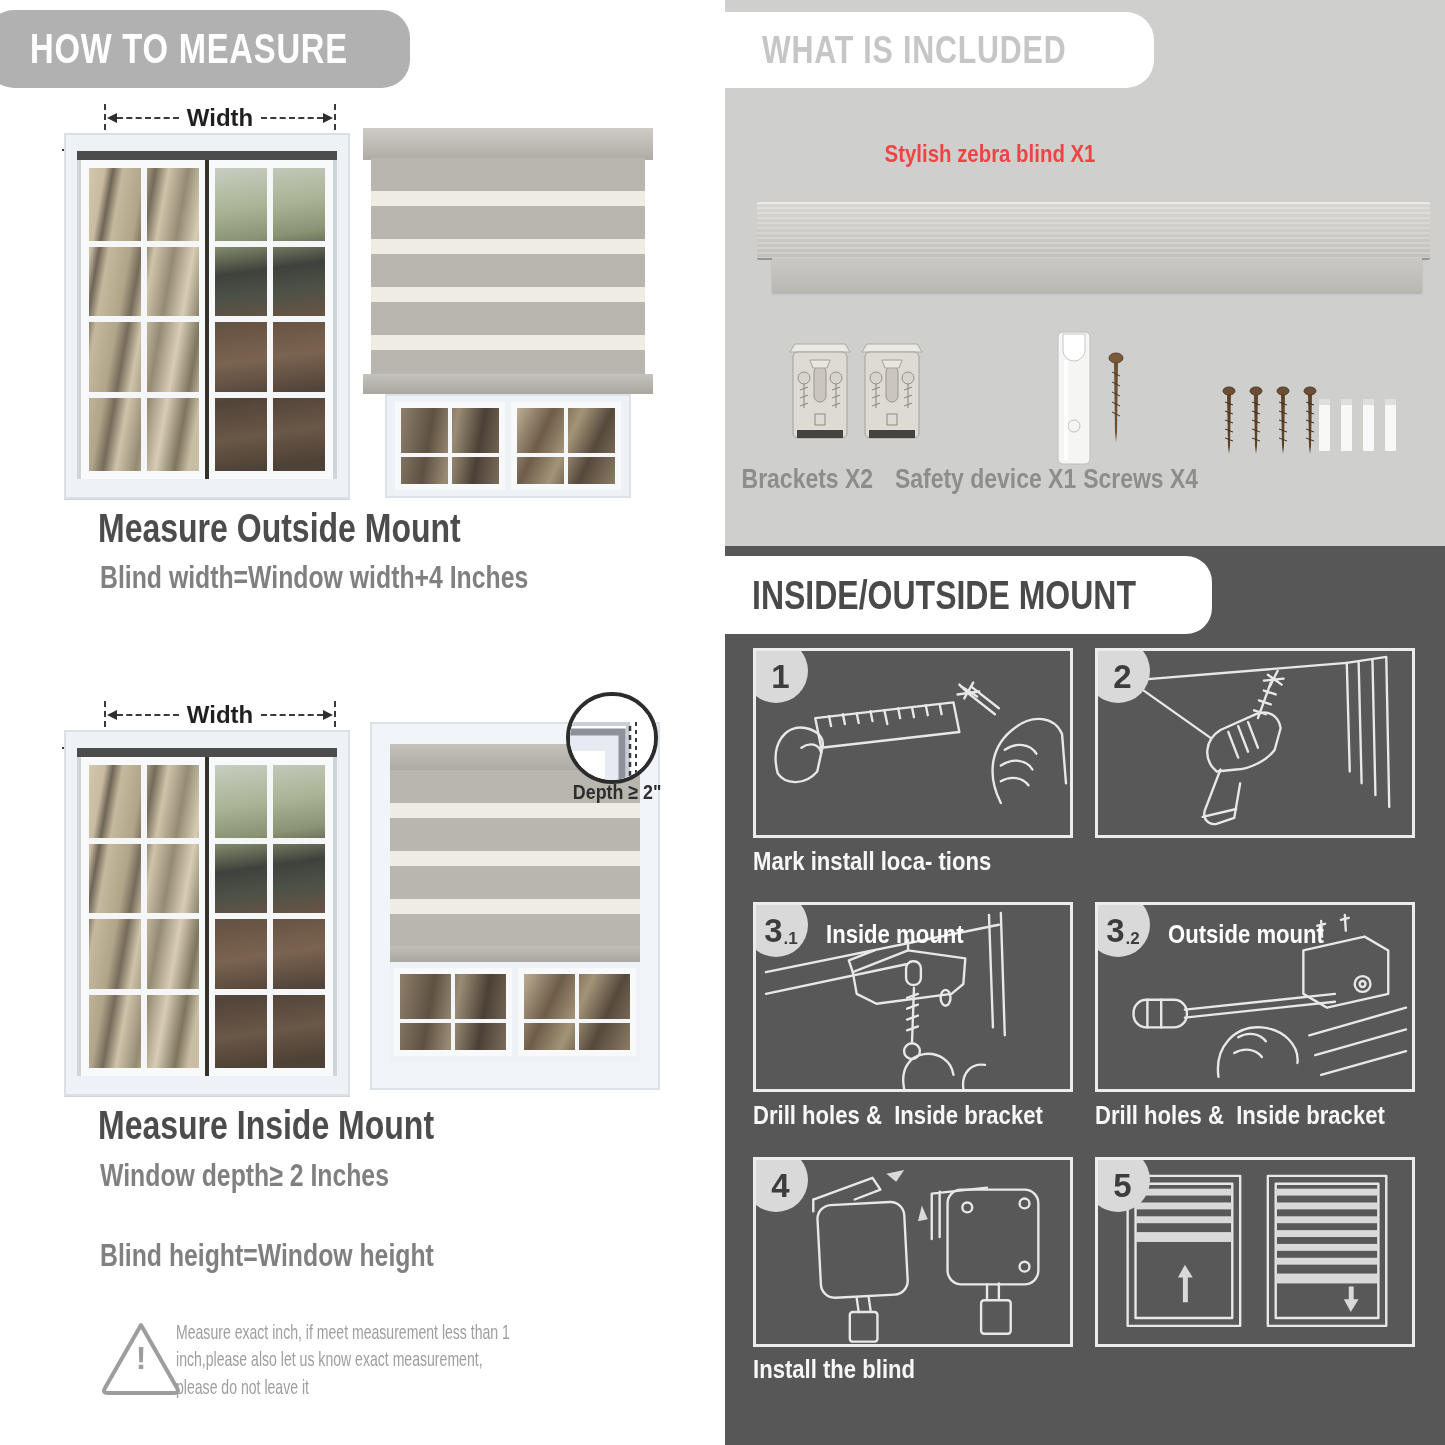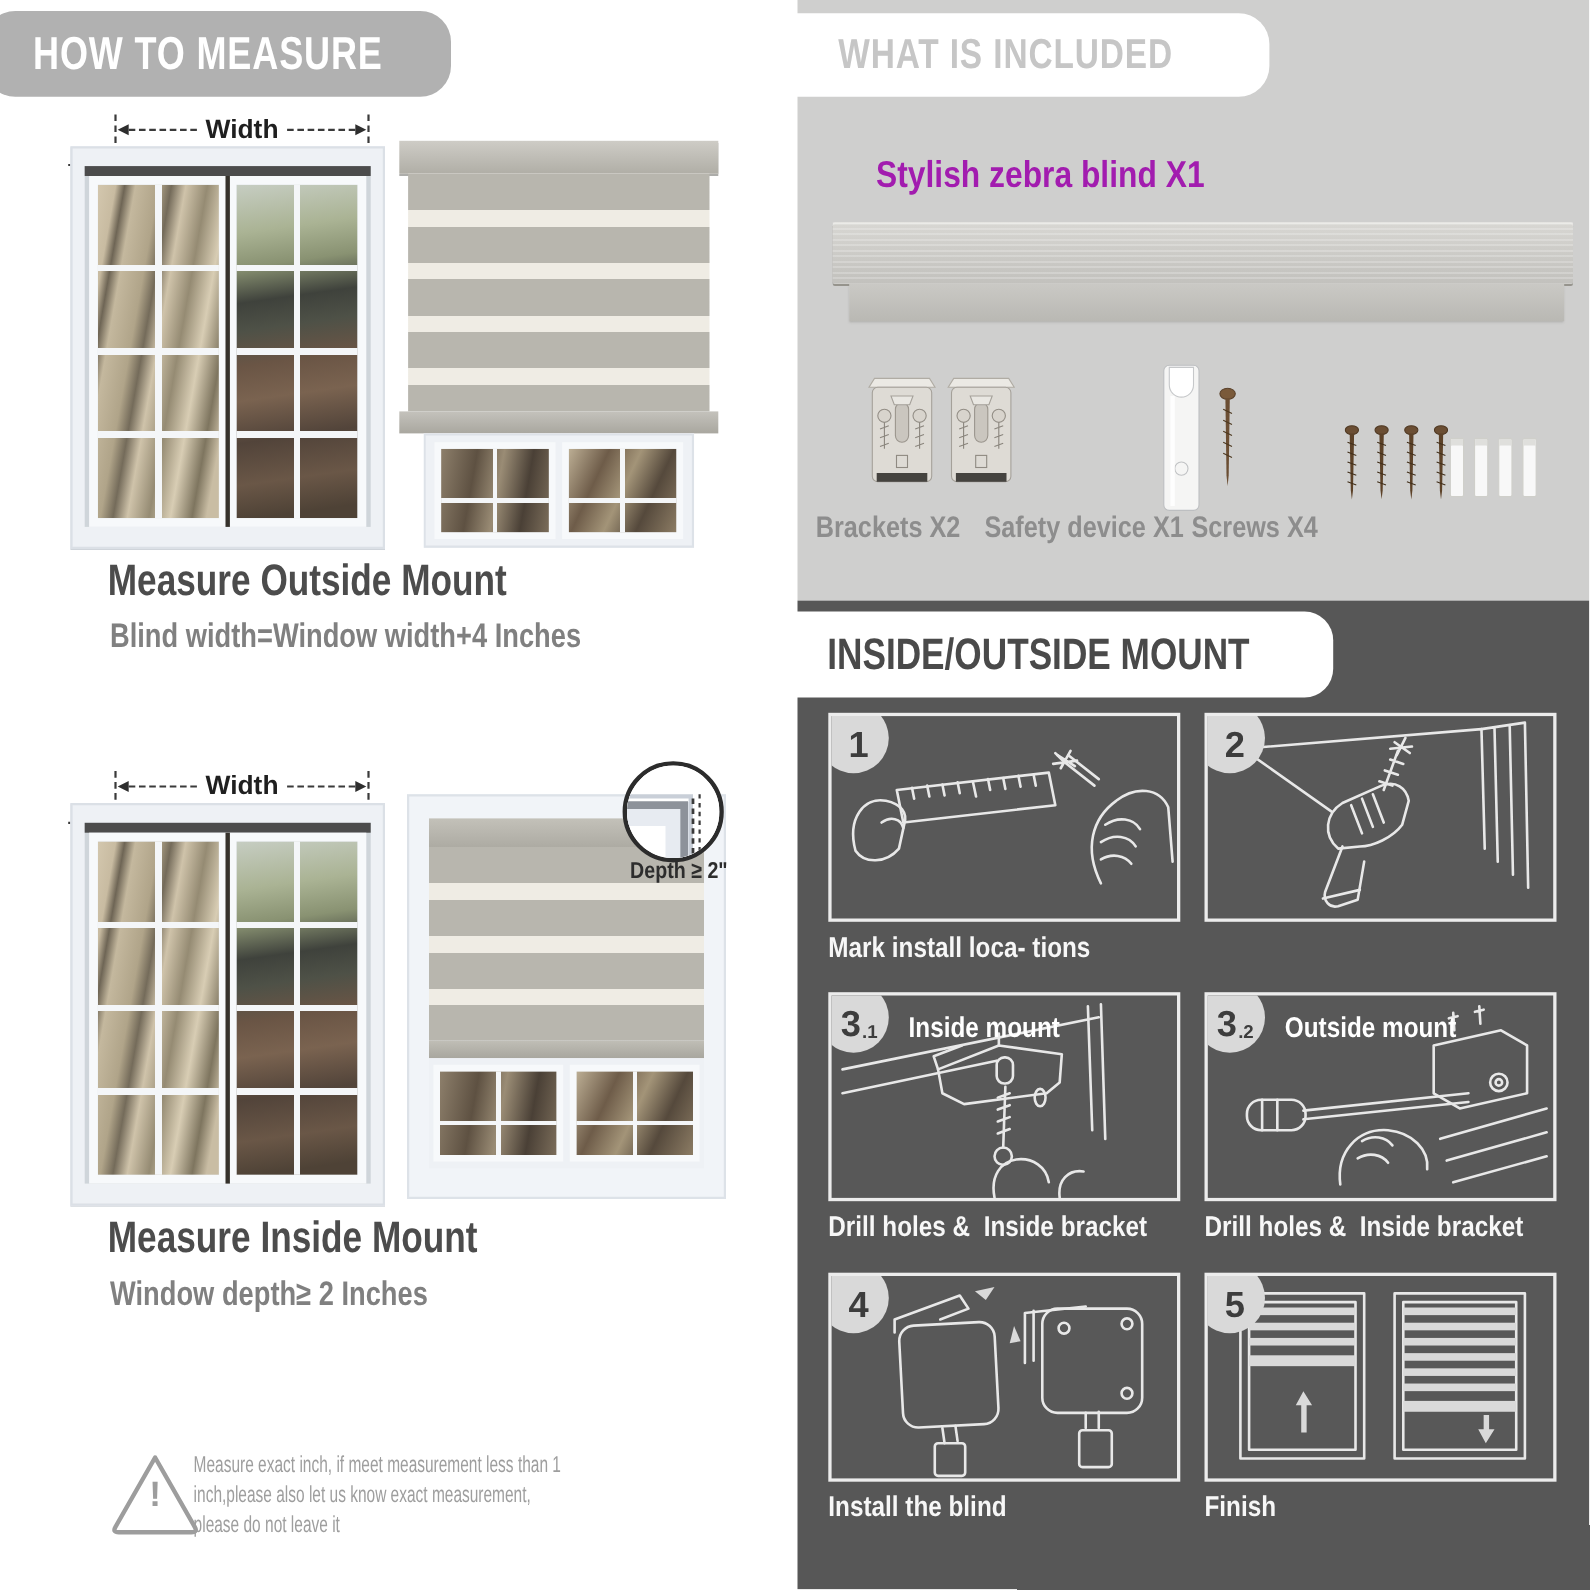--- a/index.html
+++ b/index.html
@@ -89,21 +89,21 @@
   
   .sec-title{position:absolute;left:98px;font-size:40px;font-weight:bold;color:#4c4c4c;}
   .sec-line{position:absolute;left:100px;font-size:31px;font-weight:bold;color:#808080;}
   .warn-tri{position:absolute;left:98px;top:1318px;width:86px;height:80px;}
   .warn-bang{position:absolute;left:0;top:22px;width:86px;text-align:center;font-size:32px;font-weight:bold;color:#9d9d9d;}
   .warn-text{position:absolute;left:176px;top:1318px;width:520px;font-size:21px;font-weight:500;color:#9e9e9e;line-height:1.3;
     transform:scaleX(.67);transform-origin:left top;}
 
   
   .right-top{left:725px;top:0;width:720px;height:546px;background:#cfcfce;}
-  .stylish{position:absolute;left:770px;top:140px;width:440px;font-size:34px;font-weight:bold;color:#a21caf;}
+  .stylish{position:absolute;left:770px;top:140px;width:440px;text-align:center;font-size:24px;font-weight:bold;color:#ef4444;}
   .rail-top{left:757px;top:202px;width:673px;height:56px;border-radius:2px;
     background:linear-gradient(180deg,#d8d7d3 0%,#cbcac6 55%,#c2c1bd 100%);
     box-shadow:0 2px 0 #96948d, inset 0 2px 0 #e6e5e2;}
   .rail-top:after{content:"";position:absolute;inset:0;background:repeating-linear-gradient(180deg,rgba(255,255,255,.22) 0 2px,rgba(0,0,0,0) 2px 5px);}
   .rail-bot{left:772px;top:258px;width:650px;height:34px;
     background:linear-gradient(180deg,#cac9c5,#b9b8b3);box-shadow:0 2px 2px rgba(120,120,115,.35);}
   .item-label{position:absolute;top:464px;font-size:27px;font-weight:bold;color:#8d8d8d;text-align:center;}
   .anchors{display:flex;gap:9px;}
   .anchor{width:11px;height:52px;background:rgba(255,255,255,.85);border:1px solid #cfcfca;border-radius:2px;
     box-shadow:inset 0 6px 0 rgba(220,220,216,.9);}
@@ -228,20 +228,22 @@
       <path d="M66 26 V84" stroke="#3a3a3a" stroke-width="2" stroke-dasharray="4 4" fill="none"></path>
     </svg>
   </div>
   <div class="depth-label">
     <span class="cxc cxc85">Depth ≥ 2"</span></div>
 
   <div class="sec-title" style="top:1103px">
     <span class="cx cx80">Measure Inside Mount</span></div>
   <div class="sec-line" style="top:1158px">
     <span class="cx cx80">Window depth≥ 2 Inches</span></div>
+  <div class="sec-line" style="top:1238px">
+    <span class="cx cx80">Blind height=Window height</span></div>
 
   <div class="warn-tri">
     <svg viewBox="0 0 86 80" width="86" height="80">
       <path d="M43 7 L79 70 Q82 75 76 75 L10 75 Q4 75 7 70 Z" fill="none" stroke="#9d9d9d" stroke-width="4" stroke-linejoin="round"></path>
     </svg>
     <span class="warn-bang">!</span>
   </div>
   <div class="warn-text">Measure exact inch, if meet measurement less than 1 inch,please also let us know exact measurement, please do not leave it</div>
 
   <div class="abs right-top"></div>
@@ -473,16 +475,14 @@
         <polygon points="254,152 247,139 252,139 252,126 257,126 257,139 262,139"></polygon>
       </g>
     </g>
       </svg>
     <div class="badge">
       <span class="b-main">5</span>
         <span class="b-sub"></span>
     </div>
     <span class="step-title"><span class="cx cx85"></span></span>
   </div>
-  <div class="step-cap" style="left:1095px;top:1354px">
-    <span class="cap-text">Finish</span></div>
 
 </div>
 
 </body></html>

